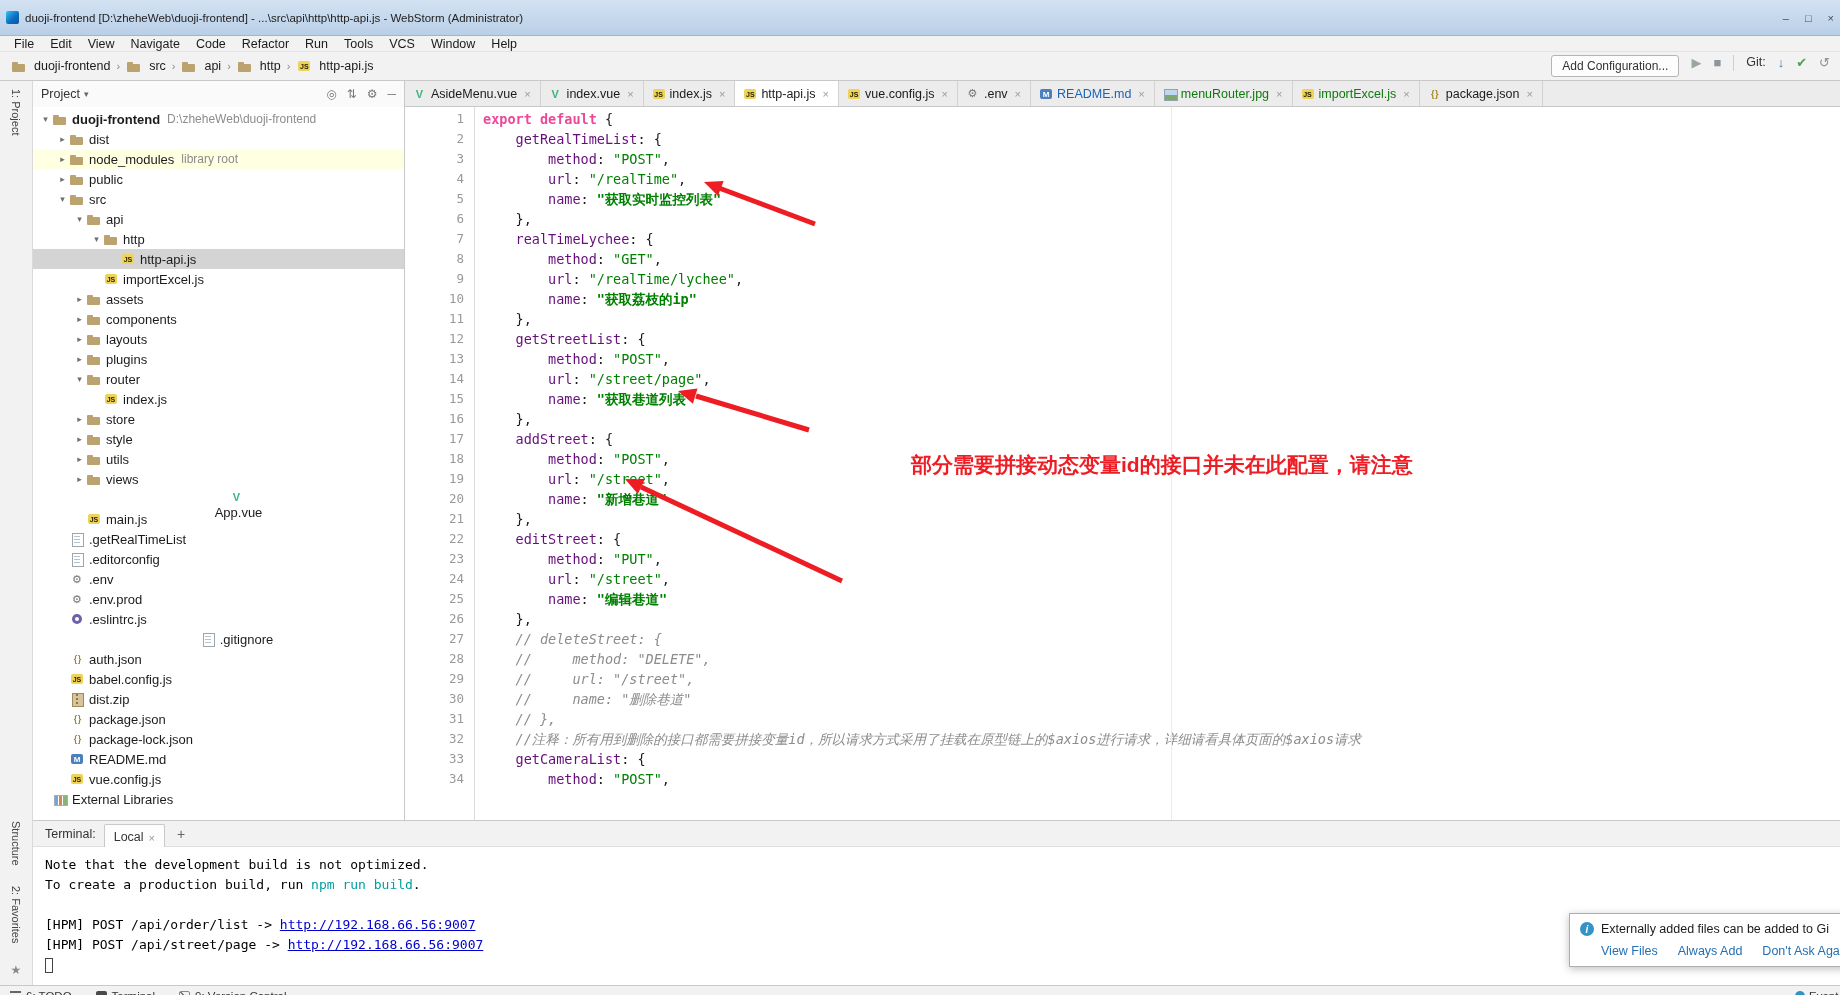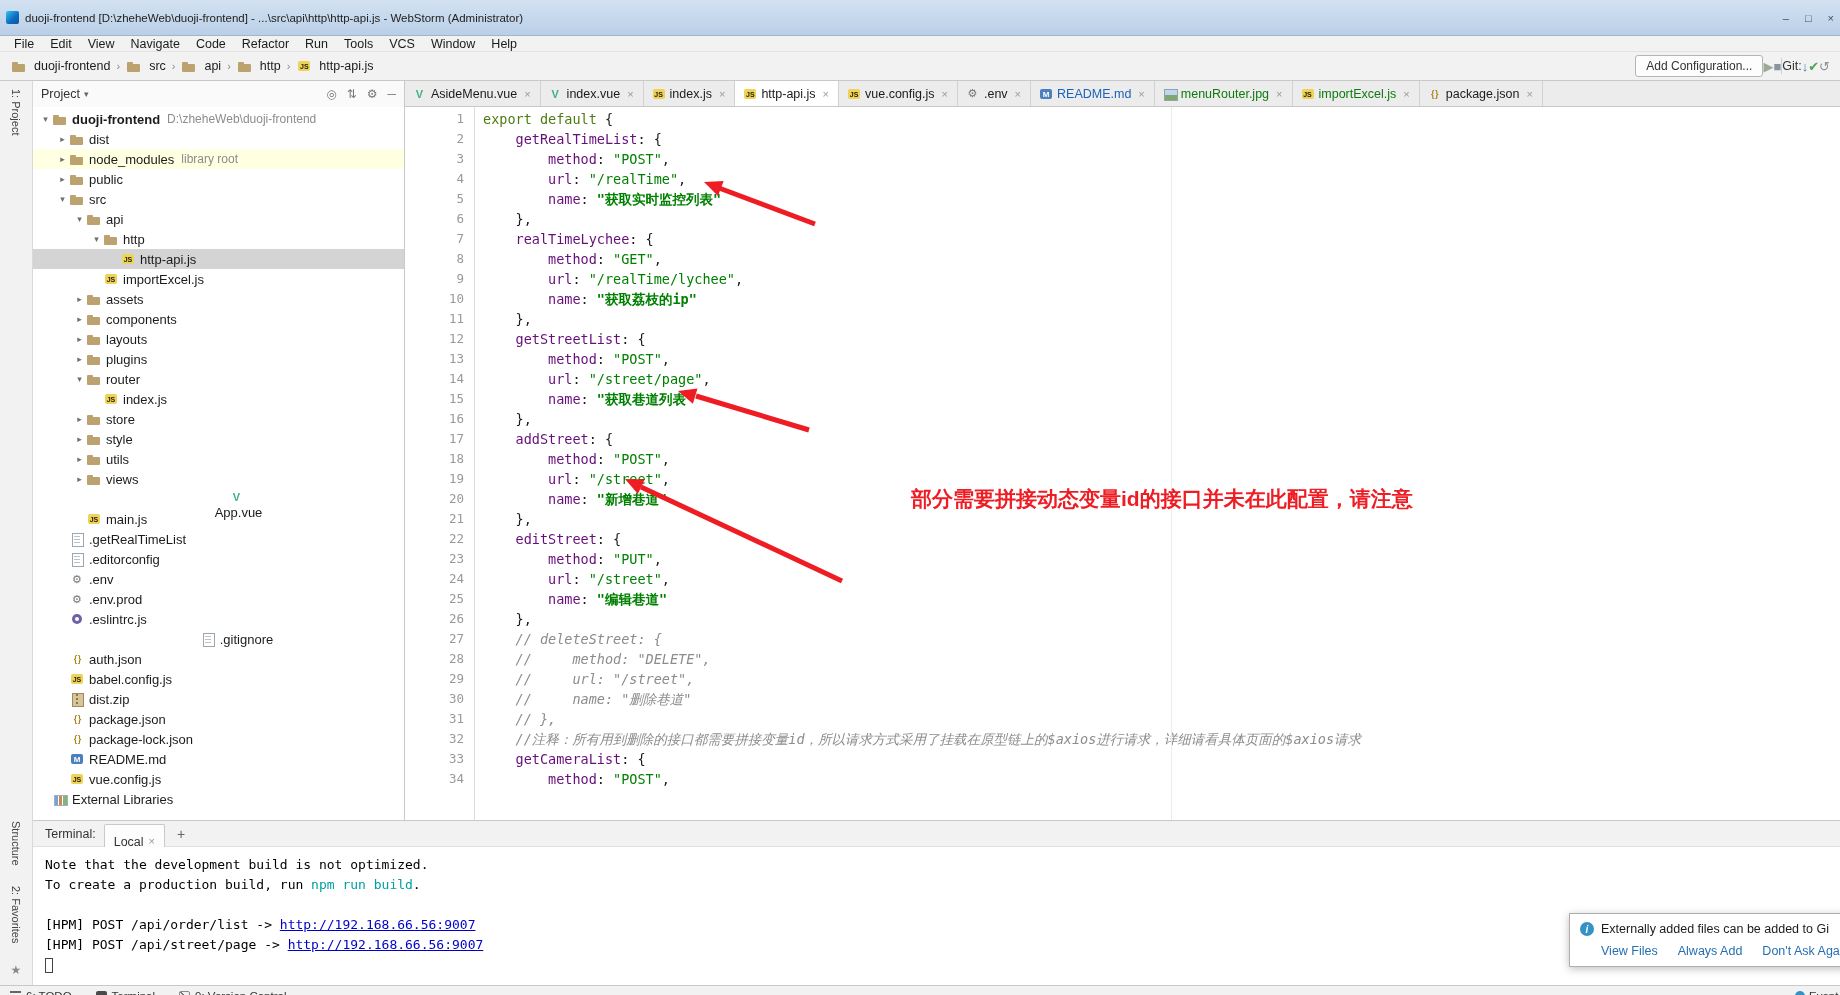--- a/index.html
+++ b/index.html
@@ -14,21 +14,21 @@
 
   
   .menubar{height:16px;background:#f2f2f2;display:flex;align-items:center;padding-left:6px;border-bottom:1px solid #e3e3e3;font-size:12.5px}
   .menu-item{padding:2px 8px}
 
   
   .toolbar{height:29px;background:#f2f2f2;border-bottom:1px solid #c9c9c9;display:flex;align-items:center;padding:0 10px;font-size:12.5px}
   .crumbs{display:flex;align-items:center}
   .crumb{display:flex;align-items:center;gap:3px;padding:0 1px;white-space:nowrap}
   .crumb-sep{color:#8a8a8a;margin:0 5px;font-size:11px}
-  .toolbar-right{margin-left:auto;display:flex;align-items:center;}
+  .toolbar-right{margin-left:auto;display:flex;gap:12px}
   .add-config-btn{background:#fdfdfd;border:1px solid #b5b5b5;border-radius:3px;padding:3px 10px;font-size:12px;color:#333}
   .tb-icon{color:#8a959c;font-size:13px}
   .tb-icon.run{color:#9aa89a}
   .tb-icon.update{color:#3d7ab5}
   .tb-icon.commit{color:#4f9e52}
   .tb-divider{width:1px;height:16px;background:#cfcfcf}
   .git-label{color:#333}
 
   
   .app-body{display:flex;height:904px}
@@ -78,33 +78,33 @@
   .tab .ic{width:15px;height:15px;margin-right:2px}
   .tab-label{padding-right:3px}
   .tab.vcs-modified .tab-label{color:#1a63b8}
   .tab.vcs-new .tab-label{color:#0e7a0e}
   .tab-close{color:#9a9a9a;font-size:11px;padding:0 2px}
   .editor-area{flex:1;position:relative;display:flex;min-height:0;background:#fff;overflow:hidden}
   .gutter{width:70px;flex:none;background:#fff;border-right:1px solid #dcdcdc;color:#999;font-family:"DejaVu Sans Mono","Liberation Mono",monospace;font-size:12.5px;text-align:right;padding:2px 10px 0 0}
   .gutter-line{height:20px;line-height:20px}
   .code{flex:1;font-family:"DejaVu Sans Mono","Liberation Mono",monospace;font-size:13.5px;padding:2px 0 0 8px;white-space:pre;overflow:hidden}
   .code-line{height:20px;line-height:20px}
-  .tok-k{color:#4d7c0f;font-weight:normal}
+  .tok-k{color:#ec4899;font-weight:bold}
   .tok-p{color:#660e7a}
   .tok-s{color:#008000}
   .tok-b{color:#008000;font-weight:bold}
   .tok-c{color:#8c8c8c;font-style:italic}
   .margin-guide{position:absolute;left:766px;top:0;bottom:0;width:1px;background:#ececec}
   .overlay-svg{position:absolute;left:0;top:0;pointer-events:none}
-  .annotation{position:absolute;left:506px;top:378px;color:#ee1d24;font-size:21px;font-weight:bold;white-space:nowrap}
+  .annotation{position:absolute;left:506px;top:344px;color:#ee1d24;font-size:21px;font-weight:bold;white-space:nowrap}
 
   
   .terminal{height:165px;border-top:1px solid #c9c9c9;display:flex;flex-direction:column;background:#fff}
   .terminal-header{height:26px;flex:none;background:#f2f2f2;border-bottom:1px solid #e0e0e0;display:flex;align-items:center;padding:0 12px;gap:8px;font-size:12.5px;color:#333}
-  .term-tab{display:flex;align-items:flex-start;gap:5px;background:#fdfdfd;border:1px solid #c9c9c9;border-bottom:none;padding:10px 9px;border-radius:2px 2px 0 0;margin-top:4px;height:23px}
+  .term-tab{display:flex;align-items:flex-end;gap:5px;background:#fdfdfd;border:1px solid #c9c9c9;border-bottom:none;padding:3px 9px;border-radius:2px 2px 0 0;margin-top:4px;height:23px}
   .term-close{color:#9a9a9a;font-size:11px}
   .term-plus{color:#666;font-size:14px;padding:0 4px}
   .terminal-body{flex:1;font-family:"DejaVu Sans Mono","Liberation Mono",monospace;font-size:13px;padding:8px 0 0 12px;color:#000;overflow:hidden}
   .term-line{height:20px;line-height:20px;white-space:pre}
   .term-link{color:#0000cc;text-decoration:underline}
   .term-cmd{color:#00a0a0}
   .cursor-box{display:inline-block;width:8px;height:15px;border:1px solid #444;vertical-align:middle}
 
   
   .statusbar{height:20px;background:#f2f2f2;border-top:1px solid #c9c9c9;display:flex;align-items:center;padding:0 10px;gap:24px;font-size:11.5px;color:#333;position:relative}

